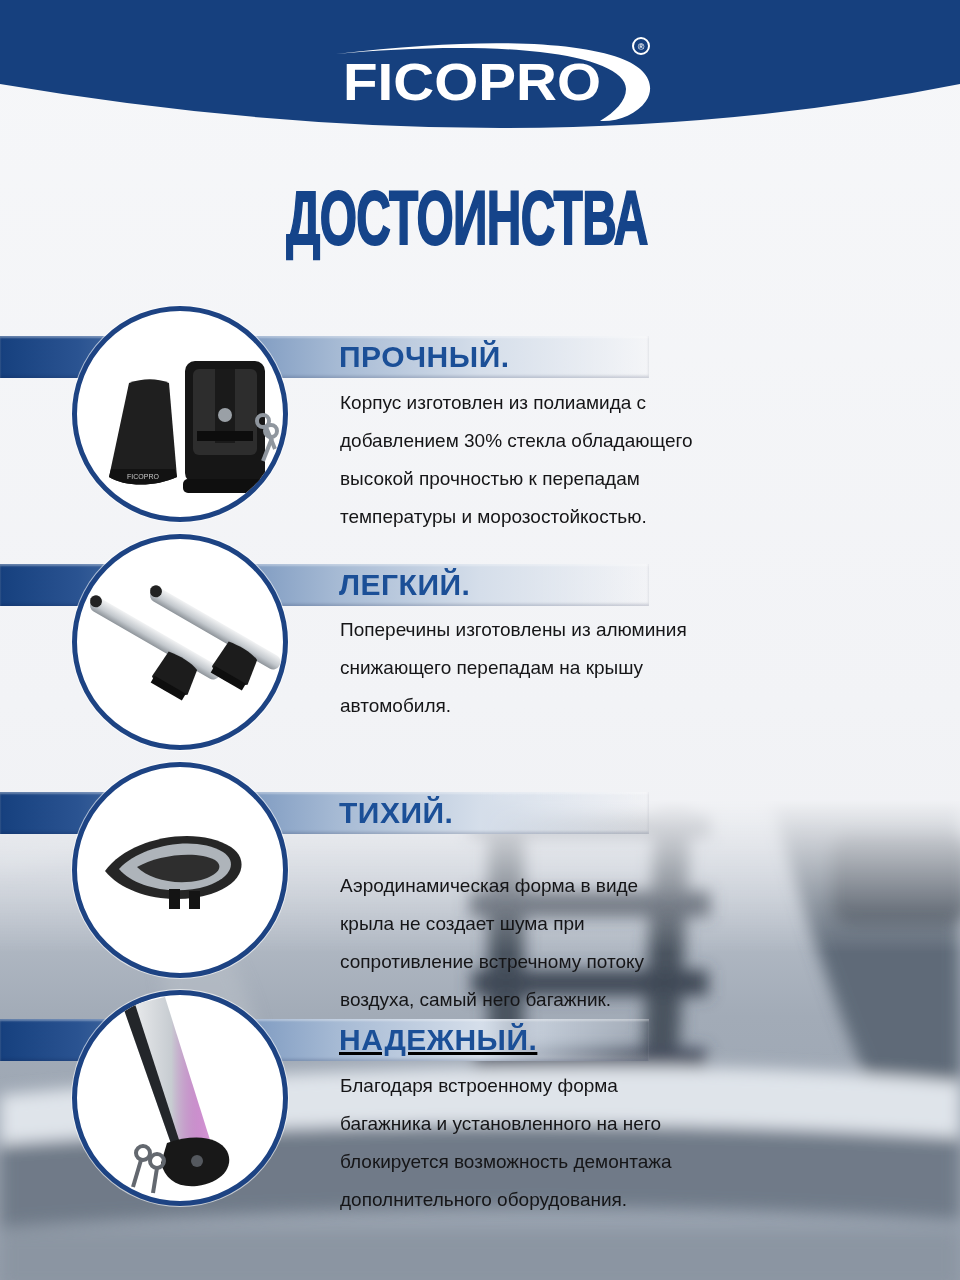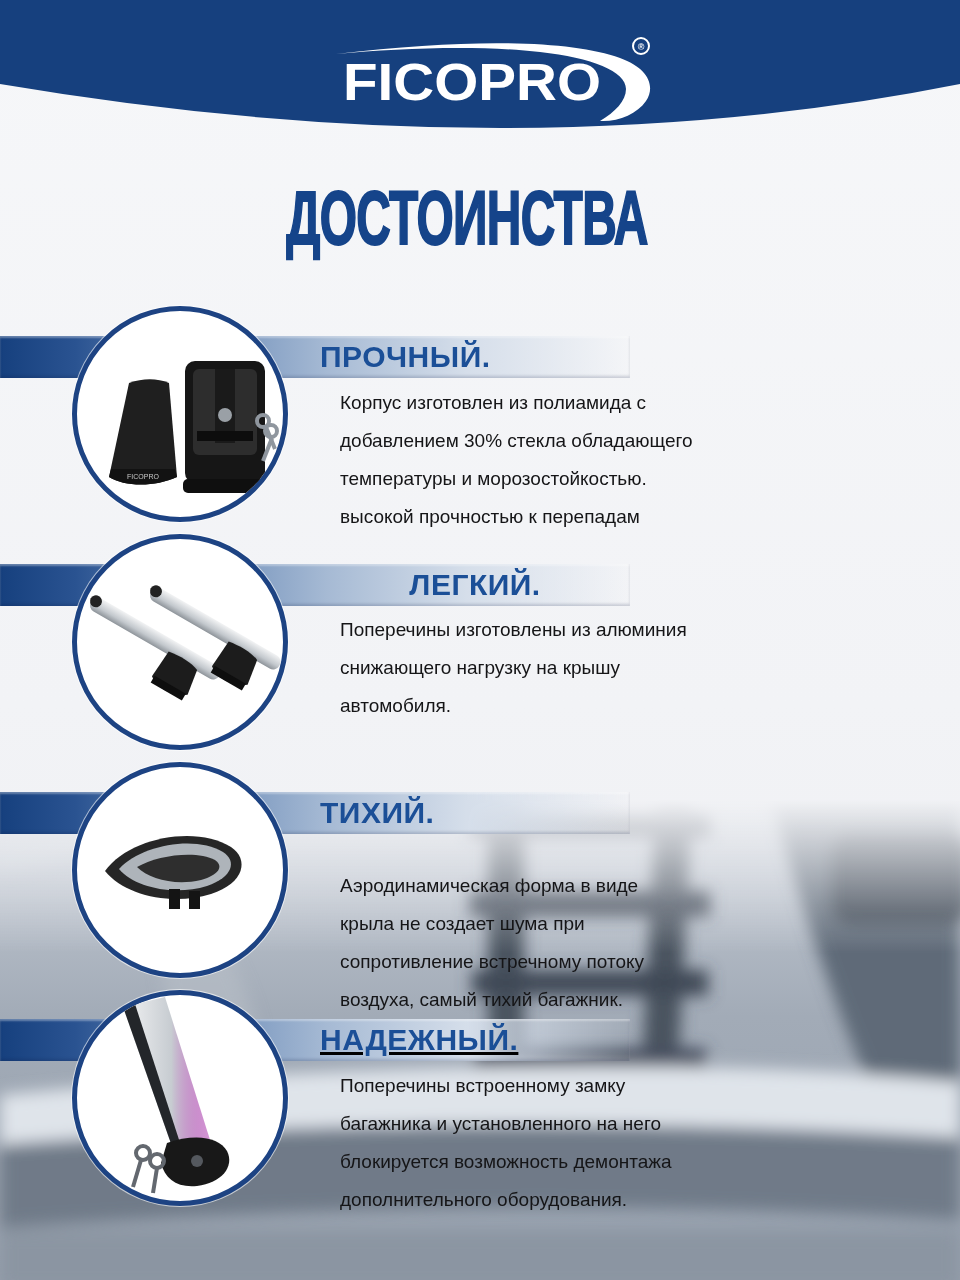--- a/index.html
+++ b/index.html
@@ -16,20 +16,21 @@
     top:180px;left:0;width:933px;text-align:center;
     font-size:76px;font-weight:700;color:#15448a;
     -webkit-text-stroke:2px #15448a;letter-spacing:-1px;line-height:76px;
   }
   .page-title span{display:inline-block;transform:scaleX(0.63);transform-origin:center;}
   
   .ribbon{
     left:0;width:630px;height:42px;
     background:linear-gradient(90deg,#16407e 0%,#2a5391 12%,#6c8cb8 32%,#a6bad4 52%,#d5deea 74%,rgba(242,244,247,0) 100%);
     box-shadow:inset 0 2px 2px rgba(255,255,255,.35), inset 0 -2px 3px rgba(10,20,60,.18);
+    padding-left:19px;
   }
   .ribbon h2{
     margin:0;padding-left:320px;line-height:42px;
     font-size:30px;font-weight:700;color:#1b4f97;letter-spacing:.5px;
   }
   
   .body-text{left:340px;width:560px;font-size:19px;line-height:38px;color:#151517;}
   
   .circle{
     left:72px;width:206px;height:206px;border-radius:50%;
@@ -96,22 +97,22 @@
   <div class="abs z2 page-title">
     <span>ДОСТОИНСТВА</span>
   </div>
 
   <div class="abs z2 ribbon" style="top:336px;">
     <h2>ПРОЧНЫЙ.</h2>
   </div>
   <div class="abs z4 body-text" style="top:384px;">
     <div>Корпус изготовлен из полиамида с</div>
     <div>добавлением 30% стекла обладающего</div>
+    <div>высокой прочностью к перепадам</div>
     <div>температуры и морозостойкостью.</div>
-    <div>высокой прочностью к перепадам</div>
   </div>
   <div class="abs z3 circle" style="top:306px;">
     <svg width="206" height="206" viewBox="0 0 206 206">
       <defs>
         <linearGradient id="m1" x1="0" y1="0" x2="1" y2="1">
           <stop offset="0" stop-color="#f0f1f2"></stop>
             <stop offset="1" stop-color="#8e949a"></stop>
         </linearGradient>
       </defs>
       <path d="M52,72 C66,67 80,67 92,72 L100,166 C78,176 48,176 32,166 Z" fill="#1f1f1f"></path>
@@ -125,26 +126,26 @@
       <rect x="106" y="168" width="84" height="14" rx="5" fill="#0f0f0f"></rect>
       <g stroke="#8f969e" stroke-width="4" fill="none">
         <circle cx="186" cy="110" r="6"></circle>
         <path d="M189,116 L198,138"></path>
         <circle cx="194" cy="120" r="6"></circle>
         <path d="M195,127 L186,150"></path>
       </g>
     </svg>
   </div>
 
-  <div class="abs z2 ribbon" style="top:564px;text-align:center;">
+  <div class="abs z2 ribbon" style="top:564px;">
     <h2>ЛЕГКИЙ.</h2>
   </div>
   <div class="abs z4 body-text" style="top:611px;">
     <div>Поперечины изготовлены из алюминия</div>
-    <div>снижающего нагрузку на крышу</div>
+    <div>снижающего перепадам на крышу</div>
     <div>автомобиля.</div>
   </div>
   <div class="abs z3 circle" style="top:534px;">
     <svg width="206" height="206" viewBox="0 0 206 206">
       <defs>
         <linearGradient id="m2" x1="0" y1="0" x2="0" y2="1">
           <stop offset="0" stop-color="#f2f3f4"></stop>
             <stop offset="0.6" stop-color="#c3c8cd"></stop>
             <stop offset="1" stop-color="#8e949a"></stop>
         </linearGradient>
@@ -164,37 +165,37 @@
     </svg>
   </div>
 
   <div class="abs z2 ribbon" style="top:792px;">
     <h2>ТИХИЙ.</h2>
   </div>
   <div class="abs z4 body-text" style="top:867px;">
     <div>Аэродинамическая форма в виде</div>
     <div>крыла не создает шума при</div>
     <div>сопротивление встречному потоку</div>
-    <div>воздуха, самый тихий багажник.</div>
+    <div>воздуха, самый него багажник.</div>
   </div>
   <div class="abs z3 circle" style="top:762px;">
     <svg width="206" height="206" viewBox="0 0 206 206">
       <path d="M28,104 C52,70 120,58 154,80 C172,92 168,116 134,127 C96,139 48,129 28,104 Z" fill="#262626"></path>
       <path d="M42,102 C64,78 118,68 146,85 C160,94 156,110 130,119 C98,129 58,121 42,102 Z" fill="#aeb4ba"></path>
       <path d="M60,100 C80,88 120,83 138,93 C147,99 142,108 124,113 C98,119 72,112 60,100 Z" fill="#2e2e2e"></path>
       <rect x="92" y="122" width="11" height="20" fill="#141414"></rect>
       <rect x="112" y="124" width="11" height="18" fill="#141414"></rect>
     </svg>
   </div>
 
   <div class="abs z2 ribbon" style="top:1019px;text-decoration:underline;">
     <h2>НАДЕЖНЫЙ.</h2>
   </div>
   <div class="abs z4 body-text" style="top:1067px;">
-    <div>Поперечины встроенному замку</div>
+    <div>Благодаря встроенному форма</div>
     <div>багажника и установленного на него</div>
     <div>блокируется возможность демонтажа</div>
     <div>дополнительного оборудования.</div>
   </div>
   <div class="abs z3 circle" style="top:990px;">
     <svg width="206" height="206" viewBox="0 0 206 206">
       <defs>
         <linearGradient id="m3" x1="0" y1="0" x2="1" y2="0">
           <stop offset="0" stop-color="#f2f3f4"></stop>
             <stop offset="0.55" stop-color="#c7ccd1"></stop>

